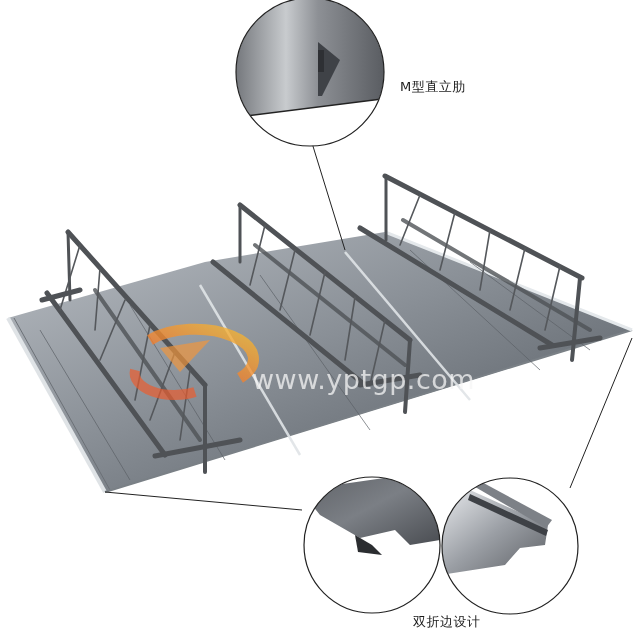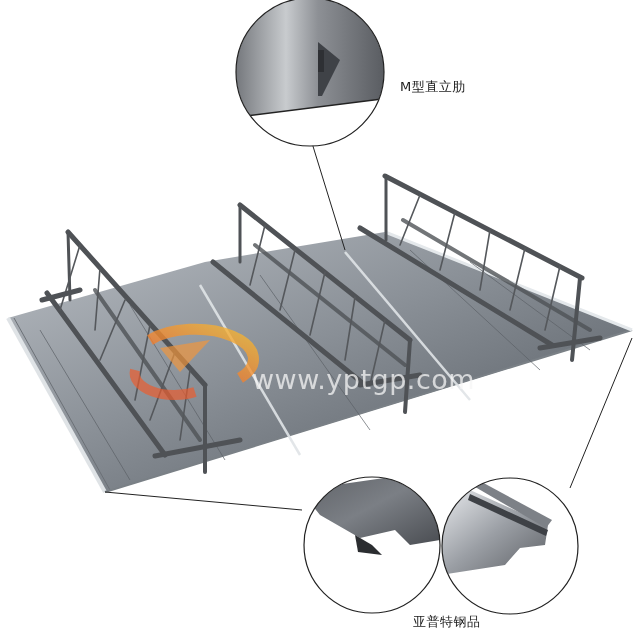--- a/index.html
+++ b/index.html
@@ -166,14 +166,14 @@
   <g opacity="0.78">
     <path d="M150,340 A55,28 0 1,1 240,378" stroke="url(#logoGrad)" stroke-width="11" fill="none"></path>
     <path d="M135,370 A40,22 0 0,0 195,392" stroke="#f05a2a" stroke-width="10" fill="none" opacity="0.85"></path>
     <polygon points="160,348 210,340 180,372" fill="#f5963a" opacity="0.85"></polygon>
   </g>
 </svg>
 
 <div class="wm-url">www.yptgp.com</div>
 
 <div class="label" id="label-top">M型直立肋</div>
-<div class="label" id="label-bottom">亚普特钢品</div>
+<div class="label" id="label-bottom">双折边设计</div>
 </div>
 
 </body></html>

